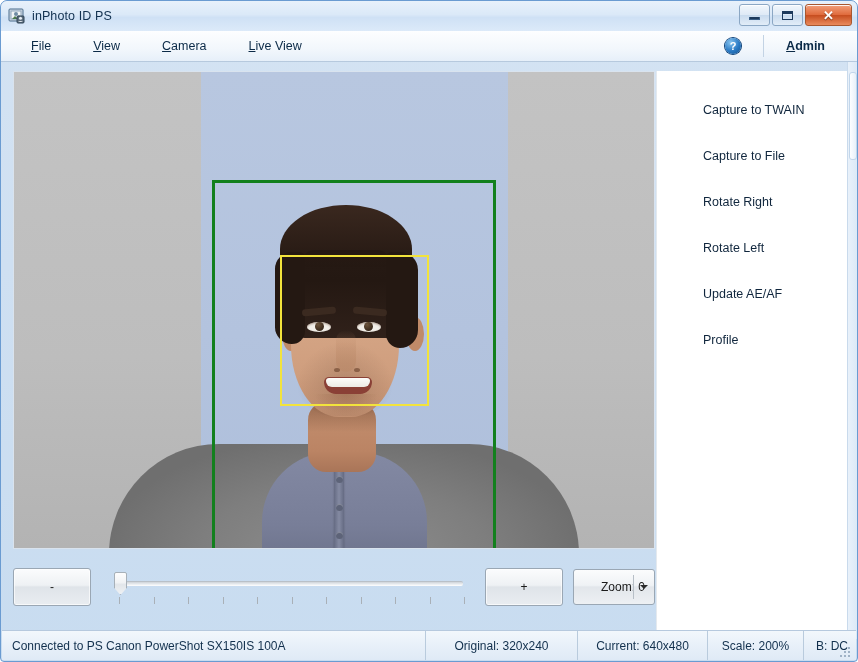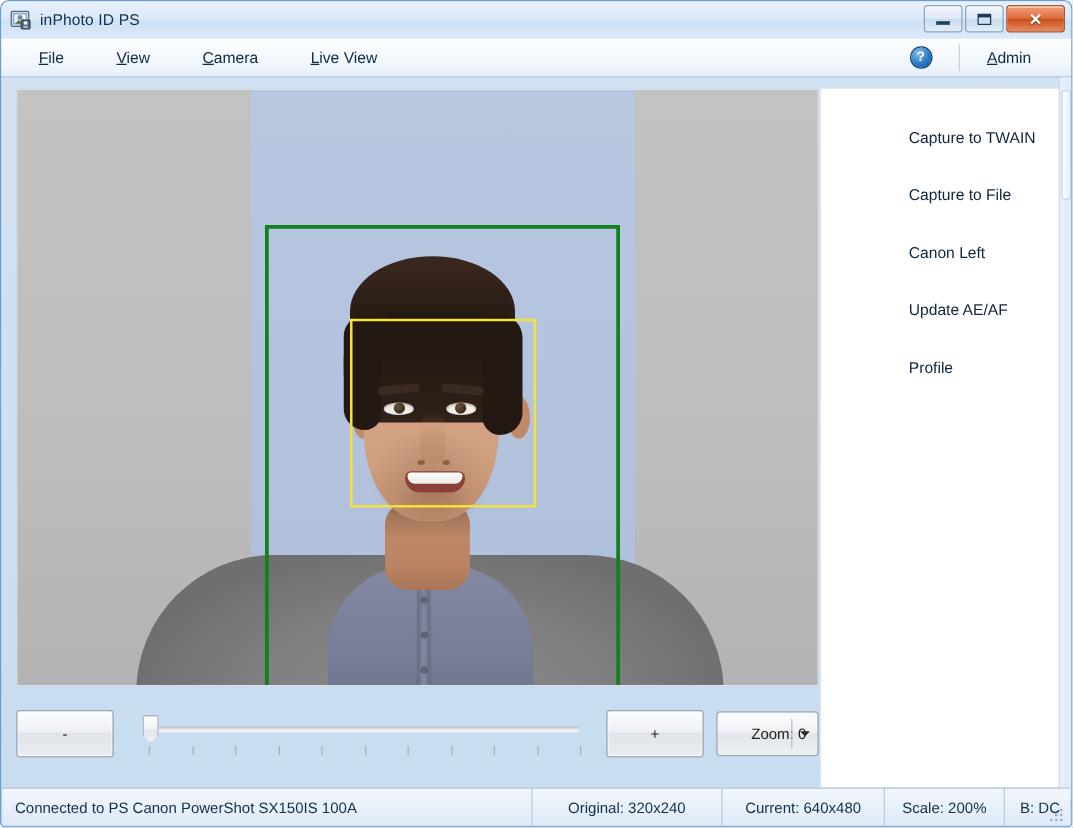--- a/index.html
+++ b/index.html
@@ -117,21 +117,21 @@
     background: radial-gradient(circle at 35% 28%, #86c3ef 0%, #2a7ac4 55%, #0f4f8f 100%);
     color: #fff; font-size: 11px; font-weight: bold;
     display: flex; align-items: center; justify-content: center;
     margin-right: 22px;
     box-shadow: 0 0 0 1px #0d4077;
   }
   .menu-sep {
     width: 1px; height: 22px; background: #c3d3e4; margin-right: 22px;
   }
   .admin-item {
-    font-size: 12.5px; color: #0b2a47; margin-right: 26px; white-space: nowrap;
+    font-size: 12.5px; color: #0b2a47; margin-right: 26px; white-space: nowrap; font-weight: bold;
   }
 
   
   .content {
     position: relative;
     height: 568px;
     box-sizing: border-box;
     padding: 9px 0 0 0;
     display: flex;
   }
@@ -386,21 +386,21 @@
     flex: 1 1 auto;
     background: #ffffff;
     border-left: 1px solid #e4e9ee;
     padding-top: 16px;
     box-sizing: border-box;
     margin-right: 9px;
   }
   .cmd {
     font-size: 12.5px;
     color: #10263d;
-    padding: 0 0 0 70px;
+    padding: 0 0 0 46px;
     height: 46px;
     line-height: 46px;
     white-space: nowrap;
     cursor: default;
   }
   .panel-scroll {
     position: absolute;
     right: -9px; top: -9px; bottom: -9px;
     width: 9px;
     background: linear-gradient(to right, #e9f1fa 0%, #dce9f7 100%);
@@ -560,21 +560,22 @@
           <span class="combo-text">Zoom: 0</span>
           <span class="combo-divider"></span>
           <span class="combo-arrow"></span>
         </div>
       </div>
     </div>
 
     <div class="right-panel">
       <div class="cmd">Capture to TWAIN</div>
       <div class="cmd">Capture to File</div>
-      <div class="cmd">Canon Left</div>
+      <div class="cmd">Rotate Right</div>
+      <div class="cmd">Rotate Left</div>
       <div class="cmd">Update AE/AF</div>
       <div class="cmd">Profile</div>
 
       <div class="panel-scroll">
         <div class="panel-scroll-thumb"></div>
       </div>
     </div>
   </div>
 
   <div class="statusbar">

